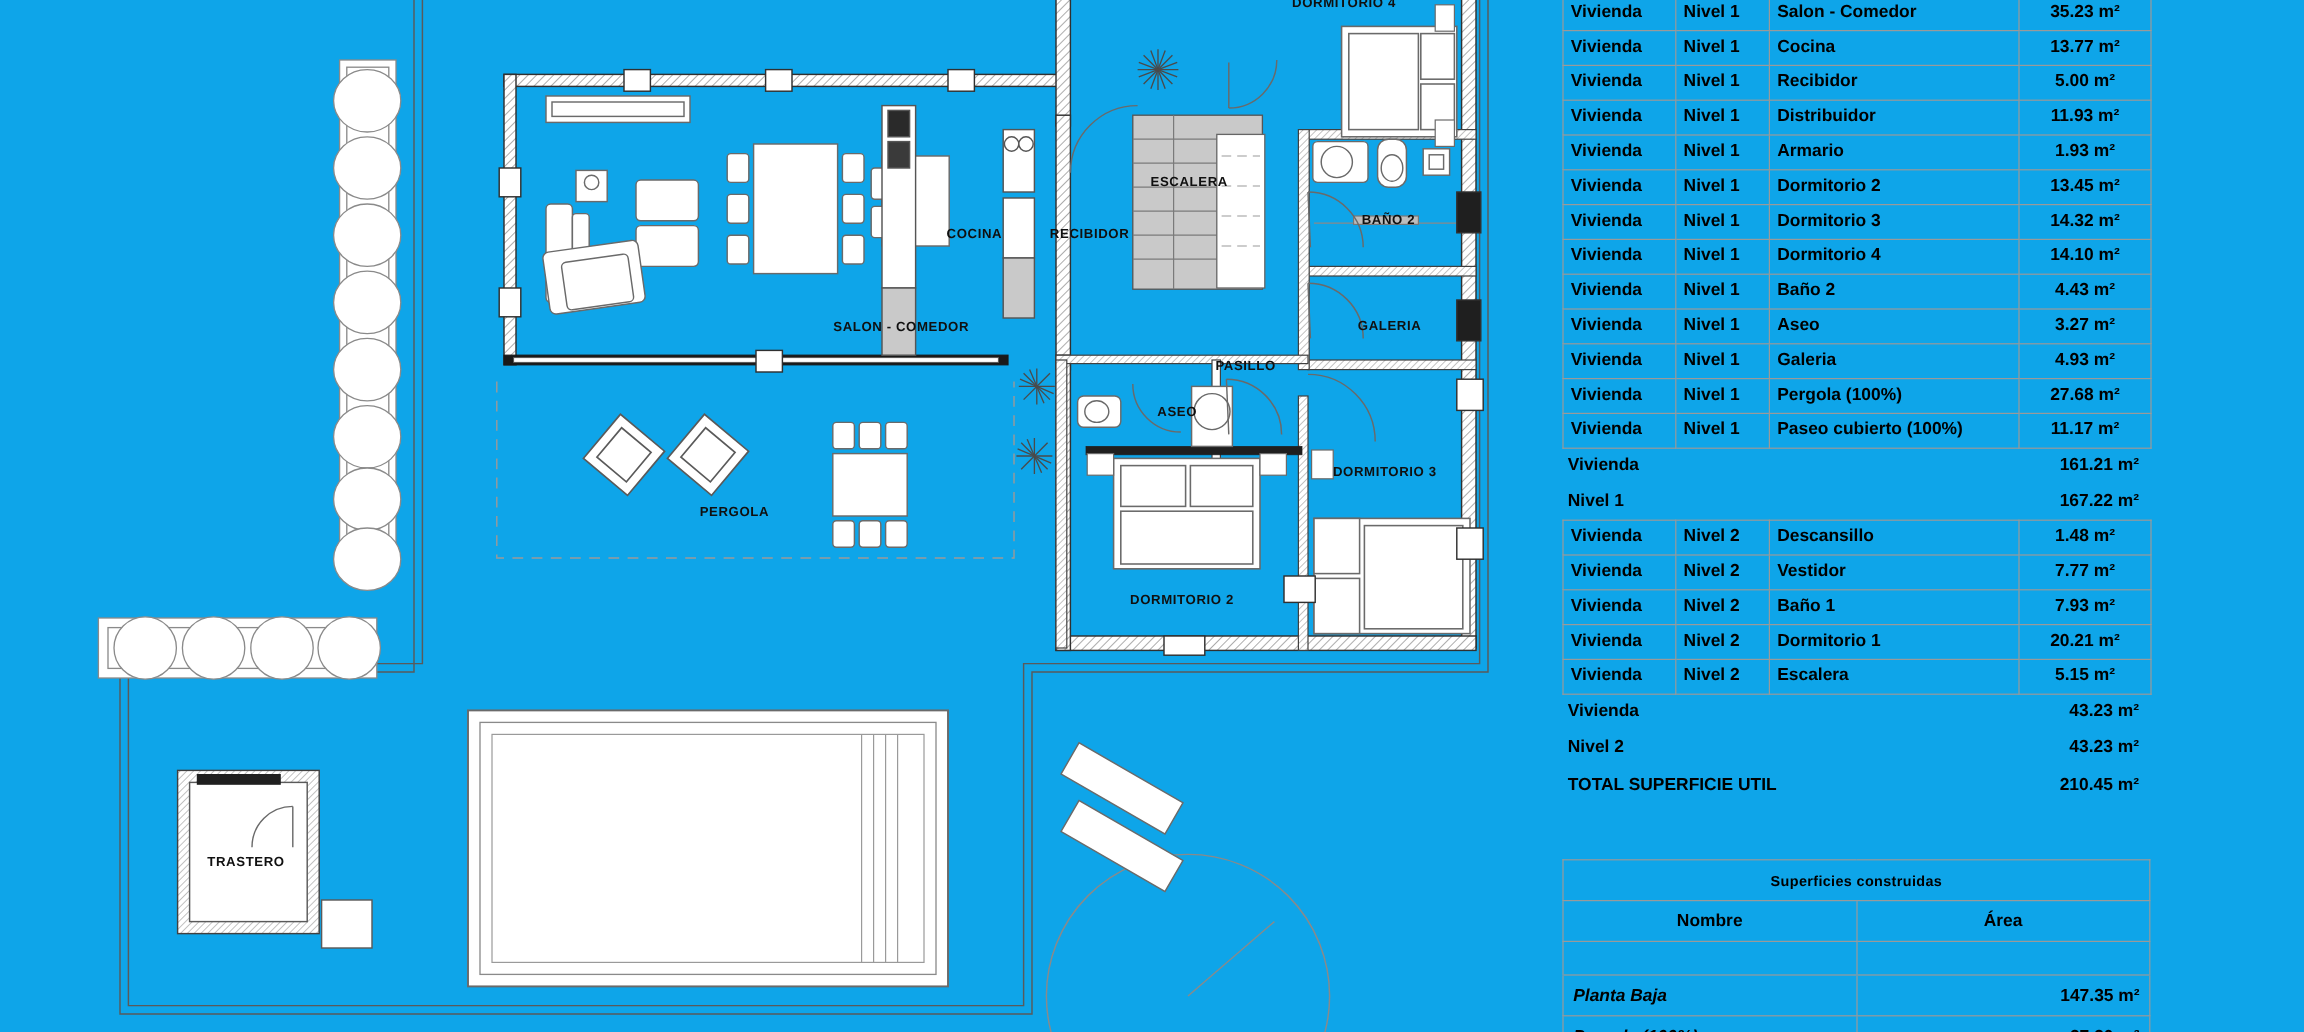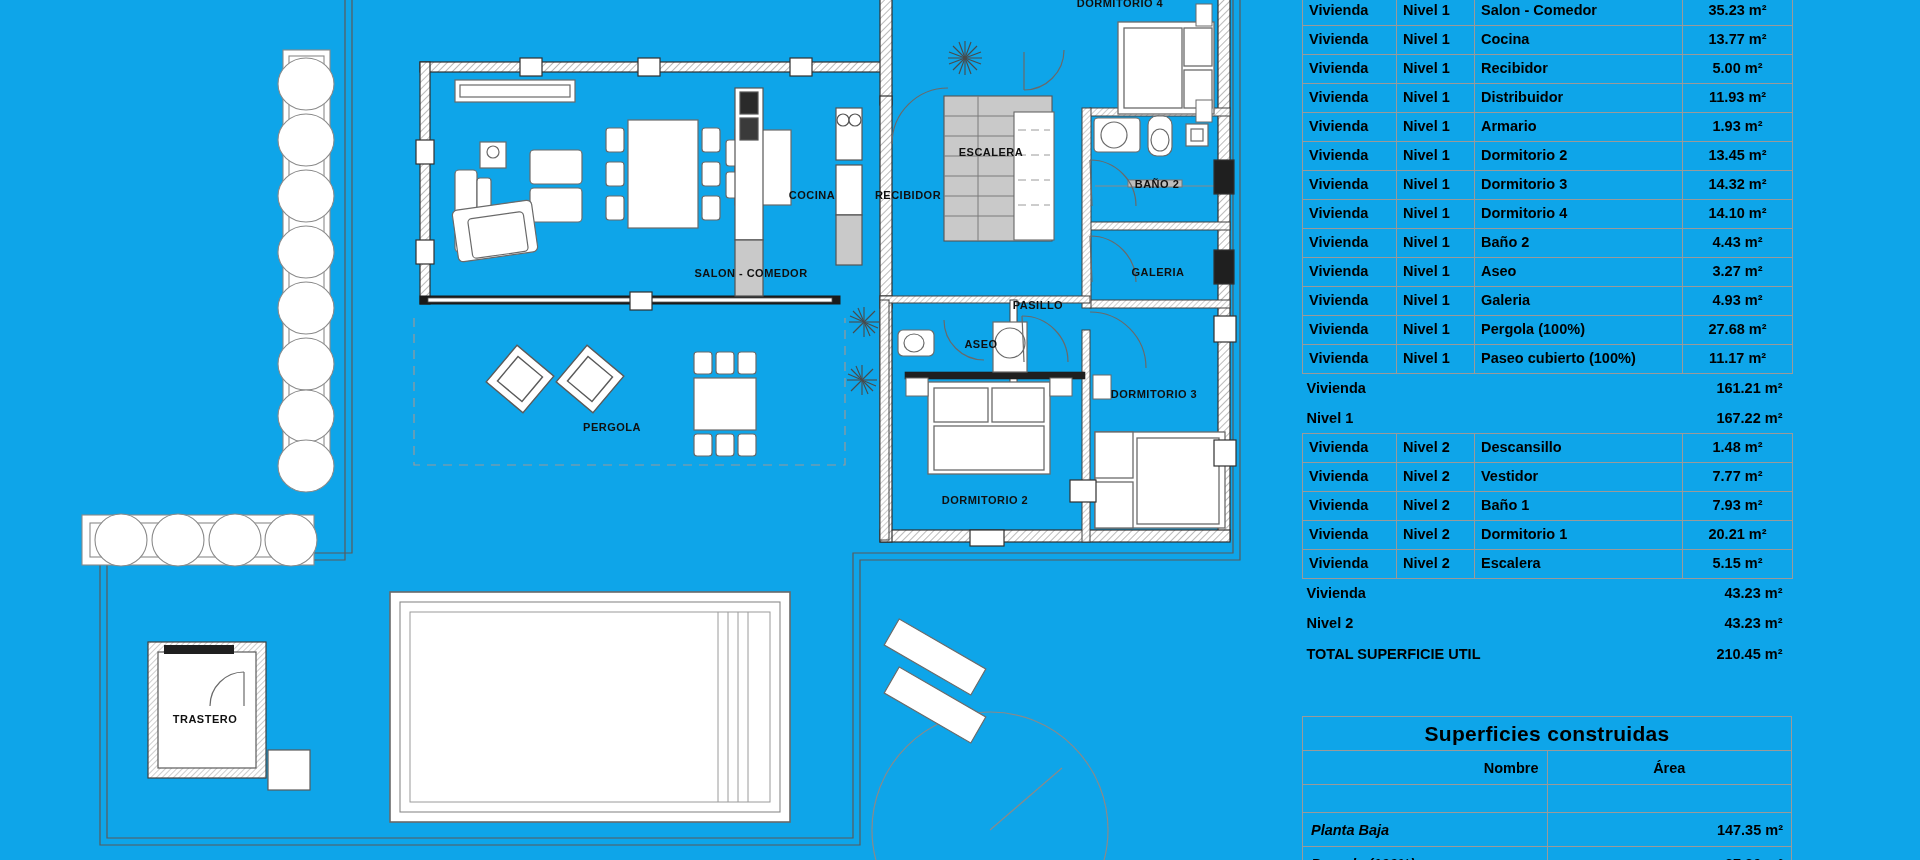--- a/index.html
+++ b/index.html
@@ -92,22 +92,22 @@
     font-weight: bold;
     font-size: 14.5px;
     table-layout: fixed;
   }
   table.built td {
     border: 1px solid #9a9a9a;
     height: 34px;
     padding: 2px 8px;
     vertical-align: middle;
   }
-  .bt-title { text-align: center; font-size: 21px; letter-spacing: 0.3px; }
-  .bt-name { width: 345px; text-align: right; }
+  .bt-title { text-align: center; font-size: 12px; letter-spacing: 0.3px; }
+  .bt-name { width: 345px; text-align: center; }
   .bt-area { width: 145px; text-align: center; }
   .bt-name-l { text-align: left; font-style: italic; }
   .bt-area-r { text-align: right; padding-right: 12px; }
   tr.spacer td { height: 28px; border-left: 1px solid #9a9a9a; border-right: 1px solid #9a9a9a; border-top: none; border-bottom: none; }
 </style>
 </head>
 <body>
 
 <div id="page">
 

